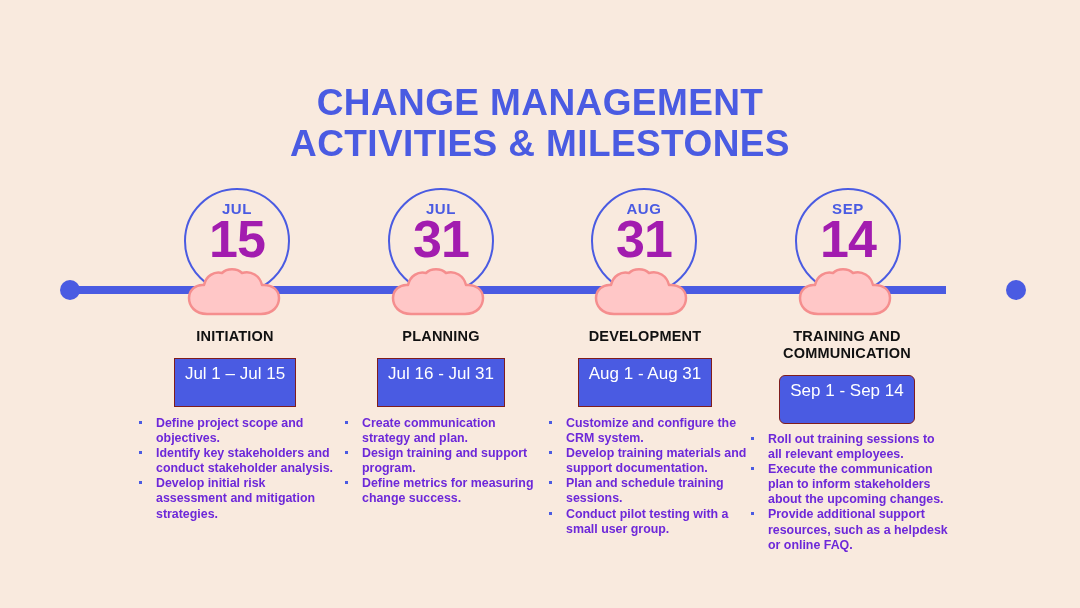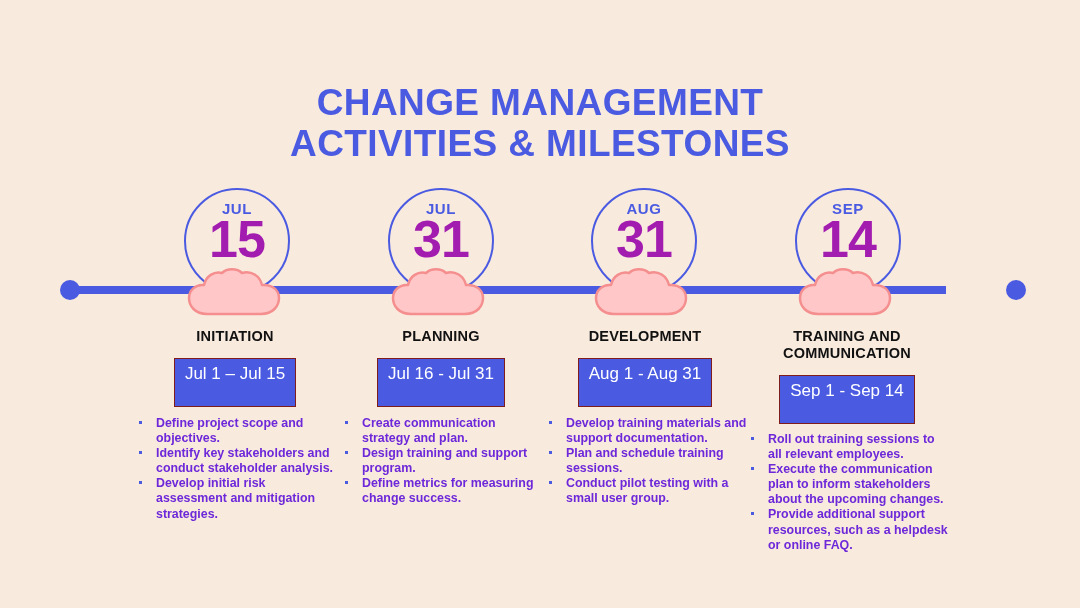--- a/index.html
+++ b/index.html
@@ -159,21 +159,21 @@
   }
 
   
   .col.c1 { left: 132px; }
   .col.c2 { left: 338px; }
   .col.c3 { left: 542px; }
   .col.c4 { left: 744px; }
   .col.c1 .badge { margin-top: 13px; }
   .col.c2 .badge { margin-top: 13px; }
   .col.c3 .badge { margin-top: 13px; }
-  .col.c4 .badge { margin-top: 13px; }
+  .col.c4 .badge { margin-top: 13px; border-radius: 6px; }
   .col.c4 .bullets { margin-top: 8px; }
 </style>
 </head>
 <body>
 
 <div id="stage">
 
   <div class="title">
     <span class="line">CHANGE MANAGEMENT</span>
     <span class="line">ACTIVITIES &amp; MILESTONES</span>
@@ -244,21 +244,21 @@
       <div class="bullet"><span class="dot"></span><span>Create communication strategy and plan.</span></div>
       <div class="bullet"><span class="dot"></span><span>Design training and support program.</span></div>
       <div class="bullet"><span class="dot"></span><span>Define metrics for measuring change success.</span></div>
     </div>
   </div>
 
   <div class="col c3">
     <div class="heading">DEVELOPMENT</div>
     <div class="badge">Aug 1 - Aug 31</div>
     <div class="bullets">
-      <div class="bullet"><span class="dot"></span></div>
+      <div class="bullet"><span class="dot"></span><span>Customize and configure the CRM system.</span></div>
       <div class="bullet"><span class="dot"></span><span>Develop training materials and support documentation.</span></div>
       <div class="bullet"><span class="dot"></span><span>Plan and schedule training sessions.</span></div>
       <div class="bullet"><span class="dot"></span><span>Conduct pilot testing with a small user group.</span></div>
     </div>
   </div>
 
   <div class="col c4">
     <div class="heading">
       <span>TRAINING AND</span><br>
       <span>COMMUNICATION</span>

